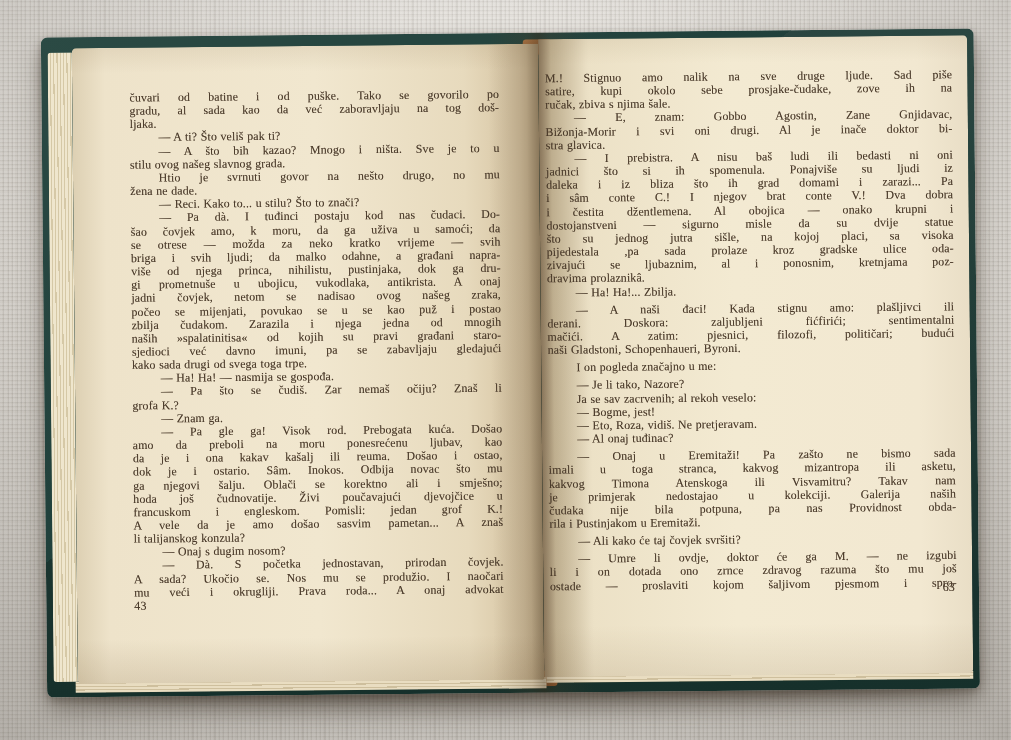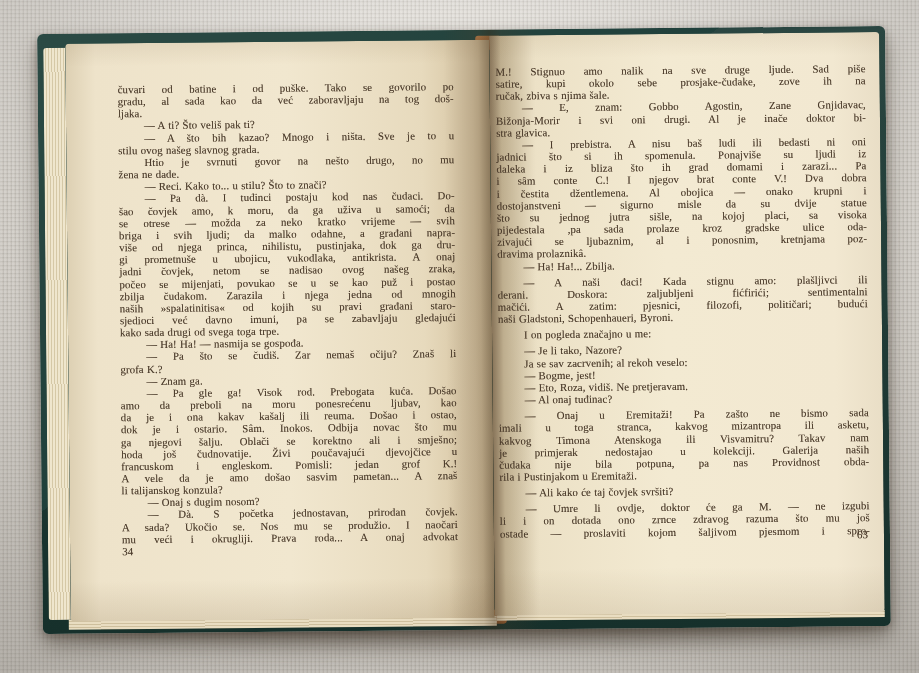--- a/index.html
+++ b/index.html
@@ -191,15 +191,15 @@
       <div class="line j">kakvog Timona Atenskoga ili Visvamitru? Takav nam</div>
       <div class="line j">je primjerak nedostajao u kolekciji. Galerija naših</div>
       <div class="line j">čudaka nije bila potpuna, pa nas Providnost obda-</div>
       <div class="line">rila i Pustinjakom u Eremitaži.</div>
       <div class="line i g">— Ali kako će taj čovjek svršiti?</div>
       <div class="line j i g">— Umre li ovdje, doktor će ga M. — ne izgubi</div>
       <div class="line j">li i on dotada ono zrnce zdravog razuma što mu još</div>
       <div class="line j">ostade — proslaviti kojom šaljivom pjesmom i spro-</div>
     </div>
 
-  <div class="pagenum pagenum-left">34</div>
+  <div class="pagenum pagenum-left">43</div>
   <div class="pagenum pagenum-right">63</div>
 </div>
 
 </body></html>

